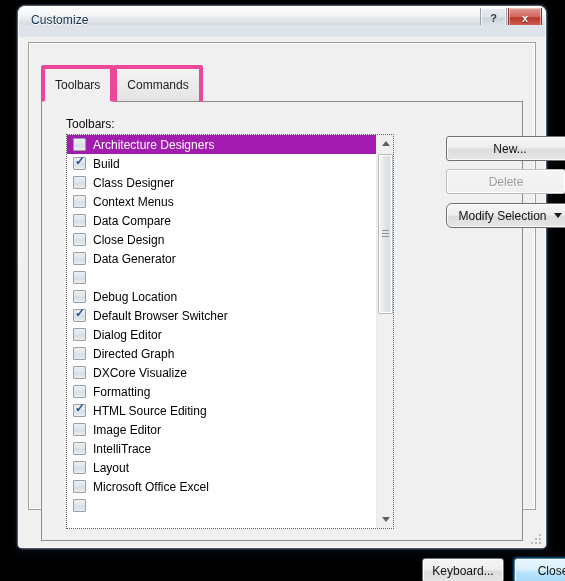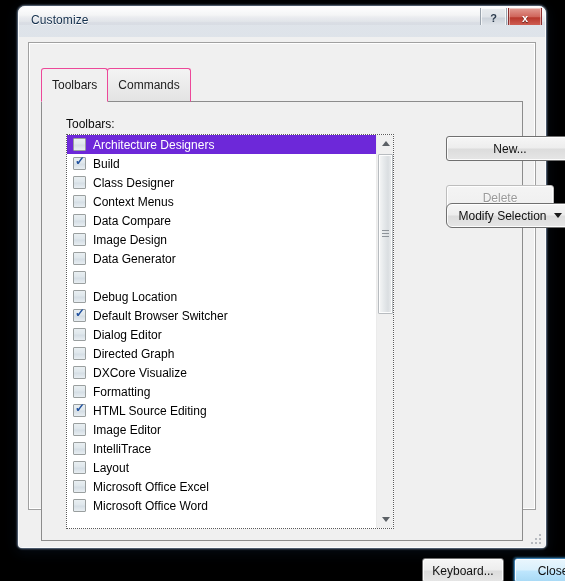--- a/index.html
+++ b/index.html
@@ -130,21 +130,21 @@
     z-index: 4;
   }
   .tab {
     height: 21px;
     padding: 16px 10px;
     display: flex;
     align-items: center;
     font-size: 12px;
     color: #1b1b1b;
     box-sizing: border-box;
-    border: 1px solid #ec4899;
+    border: 4px solid #ec4899;
     border-radius: 3px 3px 0 0;
     margin-right: -1px;
     position: relative;
   }
   .tab.selected {
     height: 23px;
     background: #f0f0f0;
     border-bottom: 1px solid #f0f0f0;
     z-index: 3;
   }
@@ -202,21 +202,21 @@
     height: 19px;
     display: flex;
     align-items: center;
     padding-left: 6px;
     box-sizing: border-box;
     font-size: 12px;
     color: #000000;
     white-space: nowrap;
   }
   .list-row.selected {
-    background: #6d28d9;
+    background: #a21caf;
     color: #ffffff;
   }
   .cb {
     width: 13px;
     height: 13px;
     min-width: 13px;
     box-sizing: border-box;
     border: 1px solid #9a9f9f;
     background: linear-gradient(to bottom, #e9eff2 0%, #dfe7ec 45%, #d5dee5 55%, #e8eef2 100%);
     margin-right: 7px;
@@ -310,21 +310,21 @@
     cursor: default;
     margin-left: 44px;
   }
   .btn.disabled {
     color: #9a9a9a;
     border-color: #bdbdbd;
     background: linear-gradient(to bottom, #f4f4f4 0%, #efefef 100%);
     text-shadow: 0 1px 0 #ffffff;
   }
   #btn-new      { left: 383px; top: 99px;  width: 128px; height: 25px; }
-  #btn-delete   { left: 383px; top: 148px; width: 108px; height: 25px; }
+  #btn-delete   { left: 383px; top: 132px; width: 120px; height: 25px; }
   #btn-modify   { left: 383px; top: 166px; width: 128px; height: 25px; border-radius: 6px; }
 
   #modify-caret {
     width: 0; height: 0;
     border-left: 4px solid transparent;
     border-right: 4px solid transparent;
     border-top: 5px solid #1a1a1a;
     margin-left: 7px;
   }
 
@@ -395,21 +395,21 @@
           <div class="list-row">
             <span class="cb"></span>
             <span>Context Menus</span>
           </div>
           <div class="list-row">
             <span class="cb"></span>
             <span>Data Compare</span>
           </div>
           <div class="list-row">
             <span class="cb"></span>
-            <span>Image Design</span>
+            <span>Close Design</span>
           </div>
           <div class="list-row">
             <span class="cb"></span>
             <span>Data Generator</span>
           </div>
           <div class="list-row">
             <span class="cb"></span>
           </div>
           <div class="list-row">
             <span class="cb"></span>
@@ -454,21 +454,20 @@
           <div class="list-row">
             <span class="cb"></span>
             <span>Layout</span>
           </div>
           <div class="list-row">
             <span class="cb"></span>
             <span>Microsoft Office Excel</span>
           </div>
           <div class="list-row">
             <span class="cb"></span>
-            <span>Microsoft Office Word</span>
           </div>
         </div>
 
       <div id="scrollbar">
         <div class="sb-arrow" id="sb-up">
           <span class="arrow-glyph"></span>
         </div>
         <div id="sb-thumb" style="top: 19px; height: 160px;">
           <div id="sb-grip"></div>
         </div>

